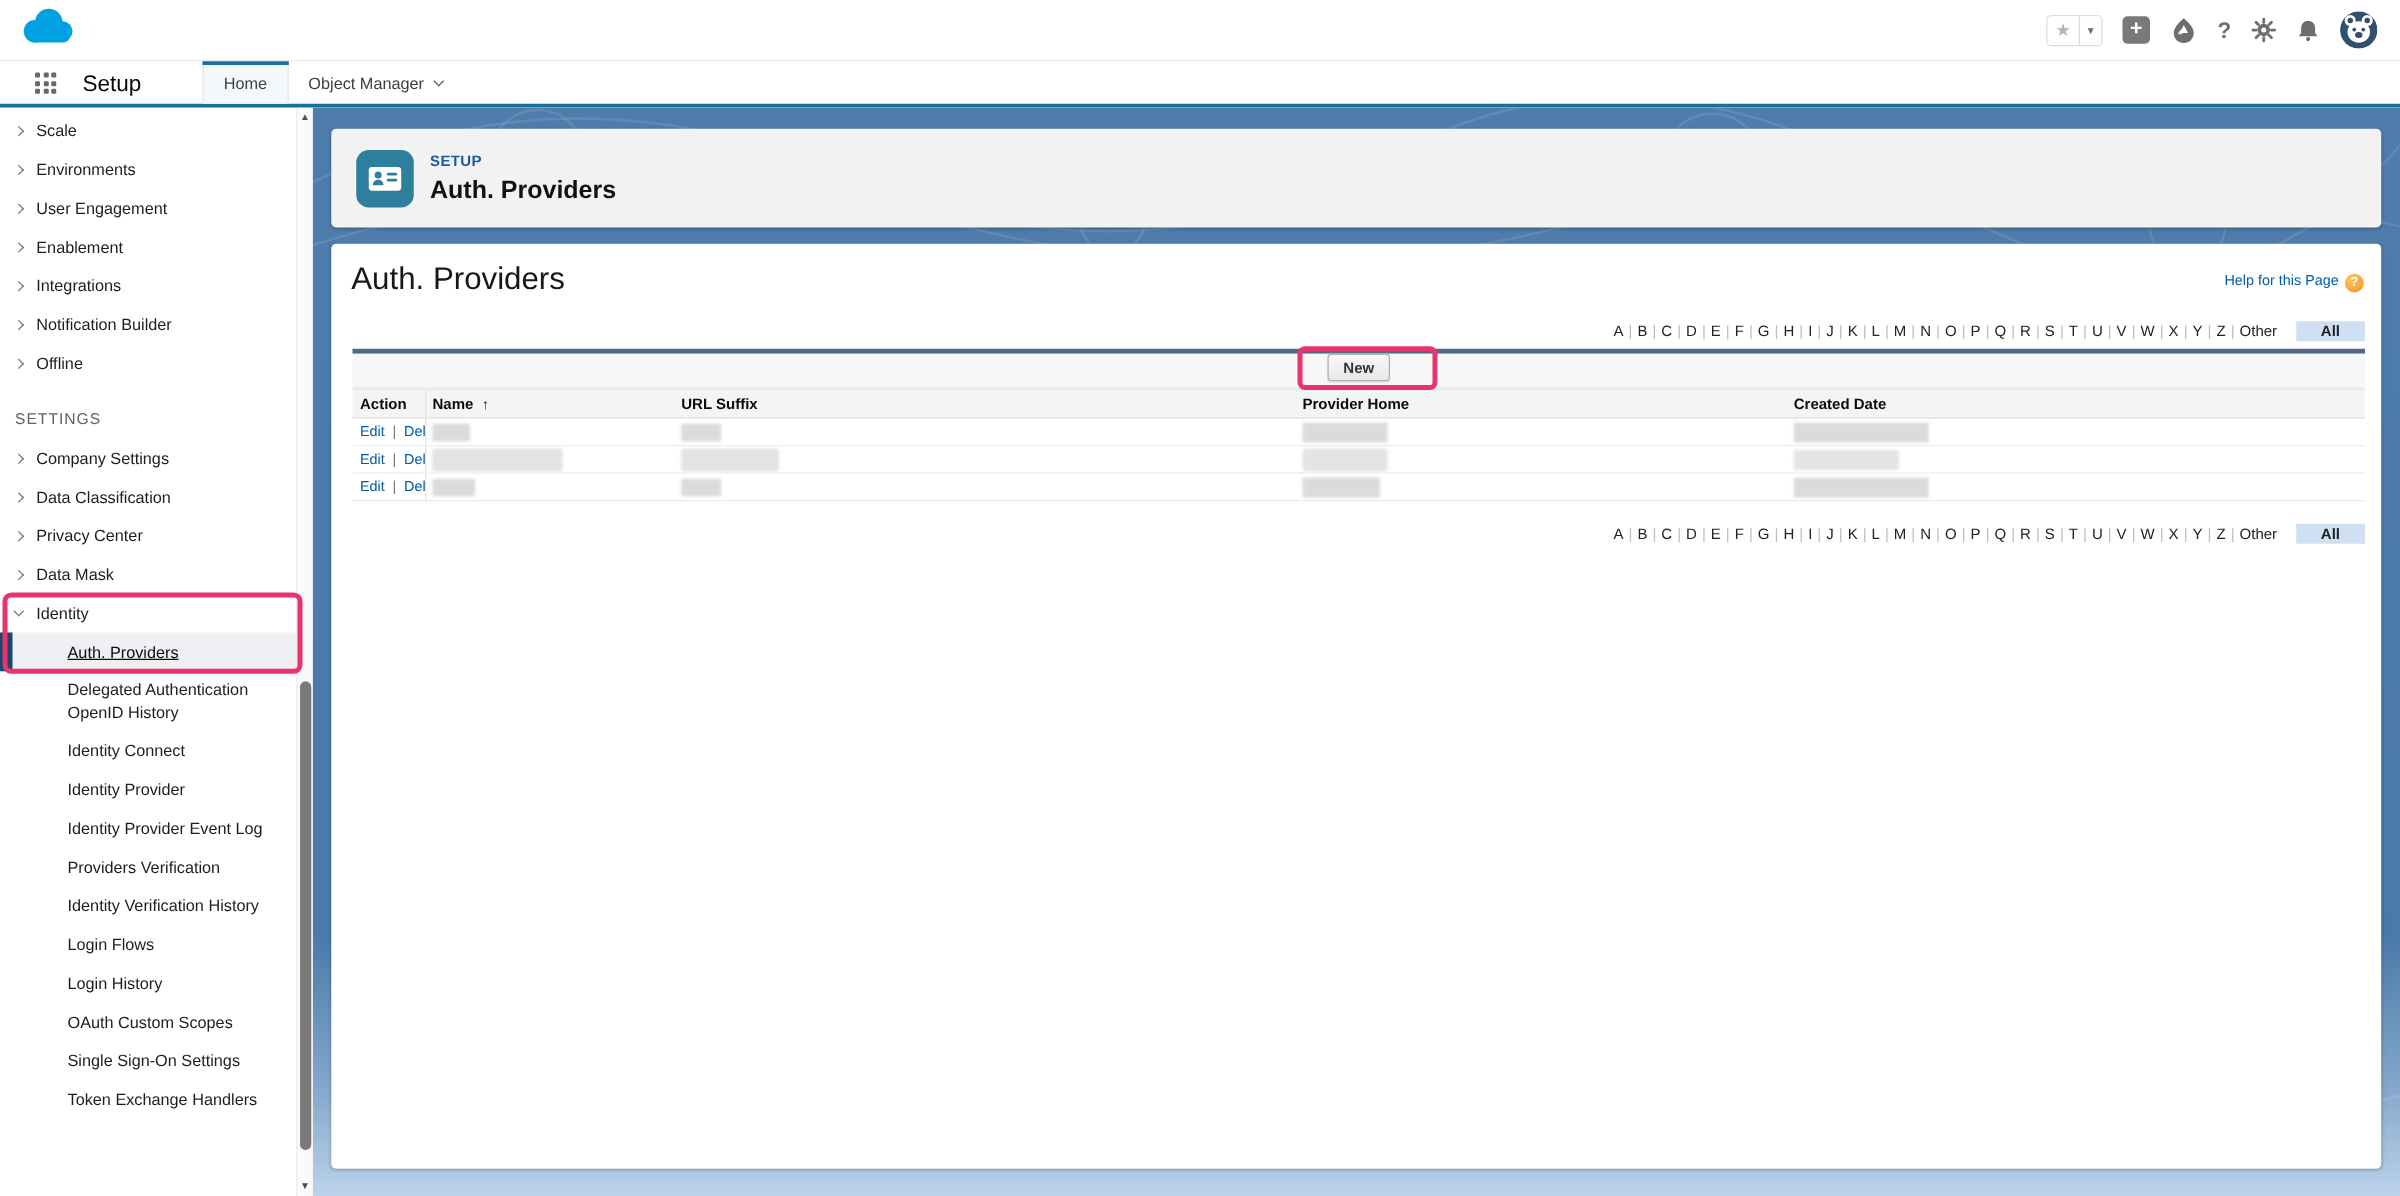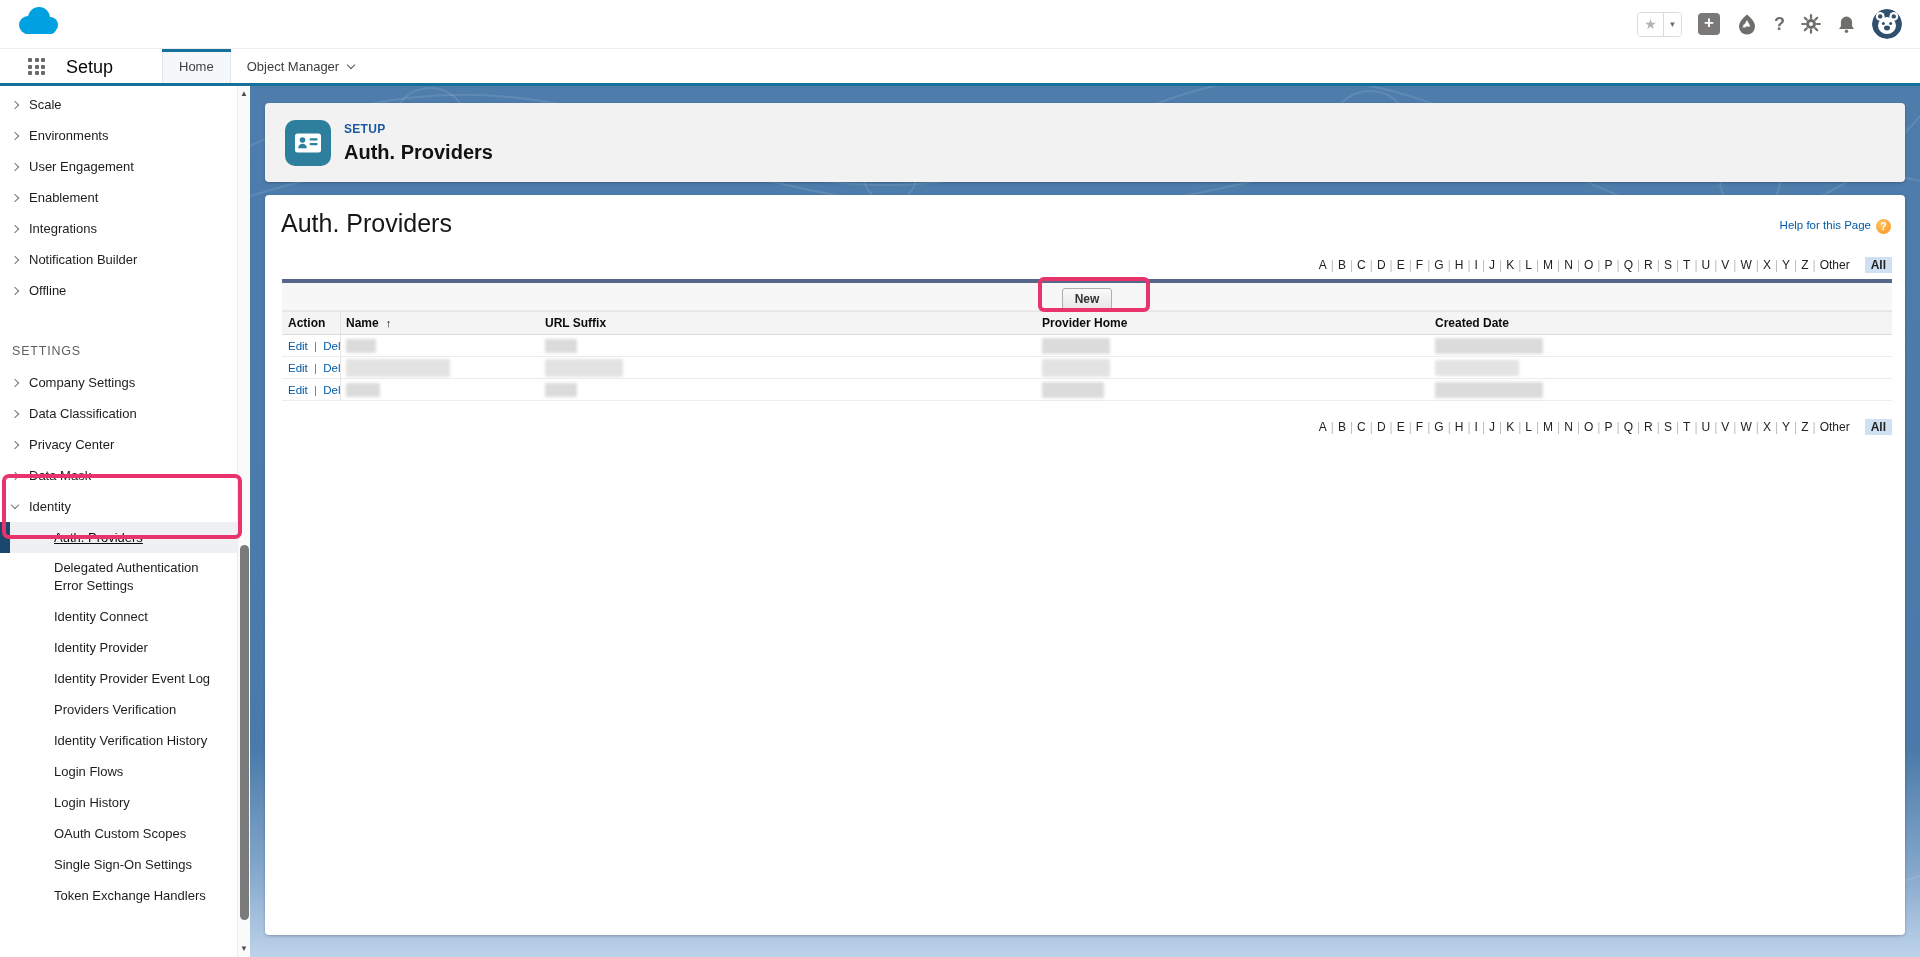--- a/index.html
+++ b/index.html
@@ -31,21 +31,21 @@
   .tab { padding:0 16px; display:flex; align-items:center; gap:9px; font-size:13px; color:#3e3e3c; position:relative; cursor:pointer; }
   .tab.active { background:#f5f8fa; border-left:1px solid #e5e5e5; border-right:1px solid #e5e5e5; }
   .tab.active::before { content:""; position:absolute; top:0; left:-1px; right:-1px; height:3px; background:#15719c; }
   .chev { display:inline-block; width:6px; height:6px; border-top:1.6px solid #555; border-right:1.6px solid #555; }
   .chev.down { transform:rotate(135deg); margin-top:-3px; }
   .chev.right { transform:rotate(45deg); }
 
   
   .sidebar { position:absolute; top:86px; left:0; width:250px; bottom:0; background:#fff; z-index:4; }
   .sidebar-inner { position:absolute; top:0; left:0; right:13px; bottom:0; padding-top:3px; overflow:hidden; }
-  .section-title { margin-top:30px; height:31px; line-height:31px; padding-left:12px; font-size:12.5px; letter-spacing:.8px; color:#5f5f5f; }
+  .section-title { margin-top:14px; height:31px; line-height:31px; padding-left:12px; font-size:12.5px; letter-spacing:.8px; color:#5f5f5f; }
   .nav-item { display:flex; align-items:center; height:31px; padding-left:12px; gap:11px; font-size:13px; color:#1d1d1d; cursor:pointer; }
   .nav-item .chev { border-color:#767676; }
   .nav-sub { position:relative; display:flex; align-items:center; min-height:31px; padding:6px 10px 6px 54px; font-size:13px; color:#1d1d1d; line-height:18px; cursor:pointer; }
   .nav-sub.selected { background:#eef0f3; }
   .nav-sub.selected::before { content:""; position:absolute; left:0; top:0; bottom:0; width:10px; background:#19486f; }
   .nav-sub.selected span { text-decoration:underline; color:#0b0b0b; }
   .sidebar-scrollbar { position:absolute; top:0; right:0; width:13px; bottom:0; background:#fafafa; border-left:1px solid #ececec; }
   .sb-up, .sb-down { position:absolute; left:0; right:0; text-align:center; font-size:8px; color:#4f4f4f; cursor:pointer; }
   .sb-up { top:3px; } .sb-down { bottom:4px; }
   .sb-thumb { position:absolute; left:2px; width:9px; top:459px; height:375px; background:#7a7a7a; border-radius:5px; cursor:pointer; }
@@ -62,27 +62,27 @@
 
   .content-card { position:absolute; left:15px; right:15px; top:109px; height:740px; background:#fff; border-radius:4px; box-shadow:0 1px 3px rgba(0,0,0,.25); }
   .card-top { display:flex; justify-content:space-between; padding:14px 14px 0 16px; }
   .card-top h1 { font-size:25px; font-weight:400; color:#171717; }
   .help-link { font-size:11.5px; color:#015ba7; display:flex; align-items:flex-start; gap:5px; margin-top:10px; text-decoration:none; cursor:pointer; }
   .help-badge { width:15px; height:15px; border-radius:50%; background:radial-gradient(circle at 35% 30%, #ffc264, #f7941e); color:#fff; font-size:10.5px; font-weight:700; text-align:center; line-height:15px; }
 
   .alpha-bar { position:absolute; right:13px; height:18px; font-size:12px; color:#222; display:flex; align-items:center; }
   .alpha-top { top:61px; } .alpha-bottom { top:223px; }
   .alpha-item { padding:1px 4px; cursor:pointer; }
-  .alpha-item.selected { background:#cfe0f3; font-weight:700; padding:1px 6px; margin-left:5px; cursor:default; }
+  .alpha-item.selected { background:#cfe0f3; font-weight:700; padding:1px 20px; margin-left:5px; cursor:default; }
   .alpha-sep { color:#bdbdbd; }
   .alpha-space { width:6px; }
 
   .list-box { position:absolute; left:17px; right:13px; top:84px; }
   .list-topbar { height:4px; background:#56688a; }
-  .button-row { height:28px; background:#f7f7f7; display:flex; align-items:flex-end; justify-content:center; border-bottom:1px solid #e8e8e8; }
+  .button-row { height:28px; background:#f7f7f7; display:flex; align-items:flex-start; justify-content:center; border-bottom:1px solid #e8e8e8; }
   .new-btn { font-size:12px; font-weight:700; color:#333; padding:3px 12px; border:1px solid #b1afad; border-radius:3px; background:linear-gradient(#f9f9f9,#e7e7e8); box-shadow:0 1px 1px rgba(0,0,0,.08); cursor:pointer; font-family:"Liberation Sans",sans-serif; }
   .thead { position:relative; height:24px; background:#f4f4f4; border-top:1px solid #e6e6e6; border-bottom:1px solid #dcdcdc; font-size:12px; font-weight:700; color:#0b0b0b; }
   .thead .hcell { position:absolute; top:50%; transform:translateY(-50%); white-space:nowrap; }
   .col-action { left:6px; } .col-name { left:64px; } .col-url { left:263px; } .col-provider { left:760px; } .col-created { left:1120px;margin-left:33px; }
   .sort-arrow { margin-left:7px; font-weight:400; font-size:11px; }
   .vdiv { position:absolute; left:58px; top:0; bottom:0; width:1px; background:#e4e4e4; }
   .trow { position:relative; height:22px; background:#fff; border-bottom:1px solid #ececec; }
   .cell-action { position:absolute; left:6px; top:50%; transform:translateY(-50%); font-size:11.5px; white-space:nowrap; color:#333; }
   .cell-action a { color:#015ba7; text-decoration:none; cursor:pointer; }
   .cell-action .asep { color:#777; padding:0 3px; }
@@ -236,21 +236,21 @@
           <span>Data Mask</span>
         </div>
         <div class="nav-item">
           <span class="chev down"></span>
           <span>Identity</span>
         </div>
         <div class="nav-sub selected">
           <span>Auth. Providers</span>
         </div>
         <div class="nav-sub">
-          <span>Delegated Authentication Error Settings</span>
+          <span>Delegated Authentication OpenID History</span>
         </div>
         <div class="nav-sub">
           <span>Identity Connect</span>
         </div>
         <div class="nav-sub">
           <span>Identity Provider</span>
         </div>
         <div class="nav-sub">
           <span>Identity Provider Event Log</span>
         </div>

